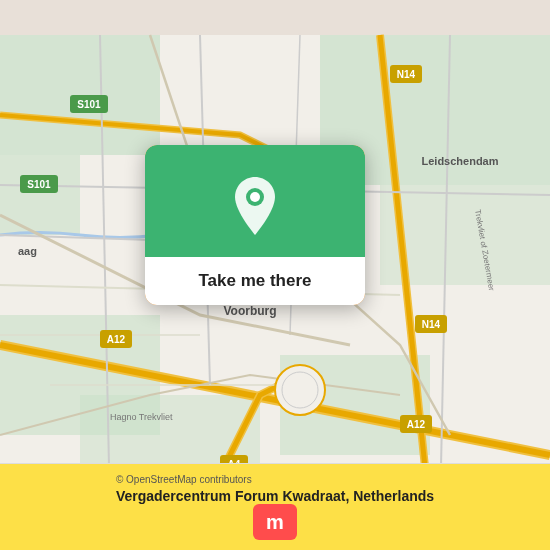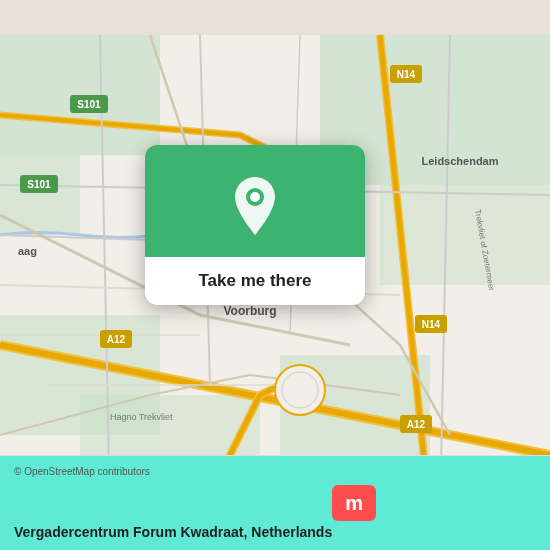--- a/index.html
+++ b/index.html
@@ -70,44 +70,44 @@
       text-align: center;
       border-radius: 0 0 12px 12px;
     }
 
     
     .bottom-bar {
       position: absolute;
       bottom: 0;
       left: 0;
       width: 100%;
-      background: #5eead4;
+      background: #fde047;
       padding: 10px 14px 10px 14px;
       display: flex;
       align-items: center;
-      justify-content: flex-start;
+      justify-content: flex-end;
       border-top: 1px solid #ddd;
+      flex-direction: column;
     }
 
     .bottom-left {
       display: flex;
       flex-direction: column;
     }
 
     .copyright-text {
       font-size: 10px;
       color: #555;
       margin-bottom: 3px;
     }
 
     .location-name {
       font-size: 14px;
       font-weight: 600;
       color: #222;
-      margin-top: 44px;
     }
 
     .moovit-logo {
       display: flex;
       align-items: center;
       gap: 4px;
     }
 
     .moovit-m {
       width: 44px;

